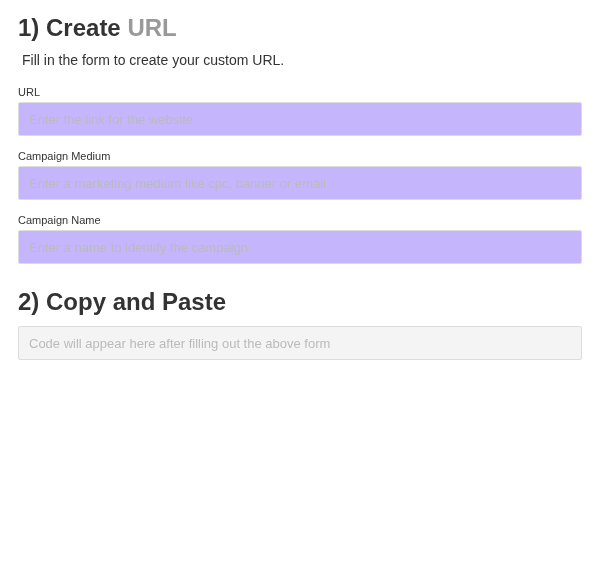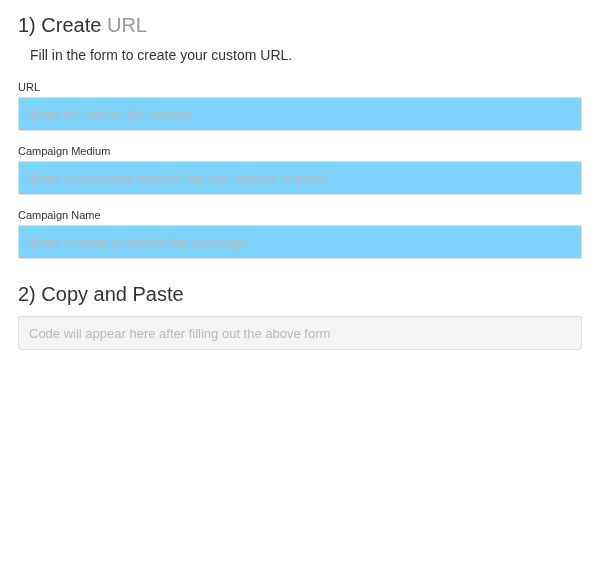--- a/index.html
+++ b/index.html
@@ -8,49 +8,49 @@
     padding: 0;
     font-family: "Helvetica Neue", Helvetica, Arial, sans-serif;
     color: #333;
     background: #fff;
   }
   .page {
     padding: 10px 18px 18px 18px;
     width: 600px;
   }
   h2 {
-    font-size: 20px;
-    font-weight: 400;
+    font-size: 24px;
+    font-weight: 700;
     margin: 4px 0 10px 0;
     color: #333;
   }
   h2 .muted {
     color: #999;
   }
   p.lead {
     font-size: 14px;
     color: #333;
-    margin: 0 0 18px 12px;
+    margin: 0 0 18px 4px;
   }
   .form-group {
     margin-bottom: 14px;
   }
   .form-group label {
     display: block;
     font-size: 11px;
     color: #333;
     margin-bottom: 4px;
   }
   .form-control {
     width: 100%;
     height: 34px;
     padding: 6px 10px;
     font-size: 13px;
     color: #555;
-    background: #7dd3fc;
+    background: #c4b5fd;
     border: 1px solid #ddd;
     border-radius: 2px;
     outline: none;
   }
   .form-control::placeholder {
     color: #bbb;
   }
   .form-control[readonly] {
     background: #f4f4f4;
     color: #bbb;

